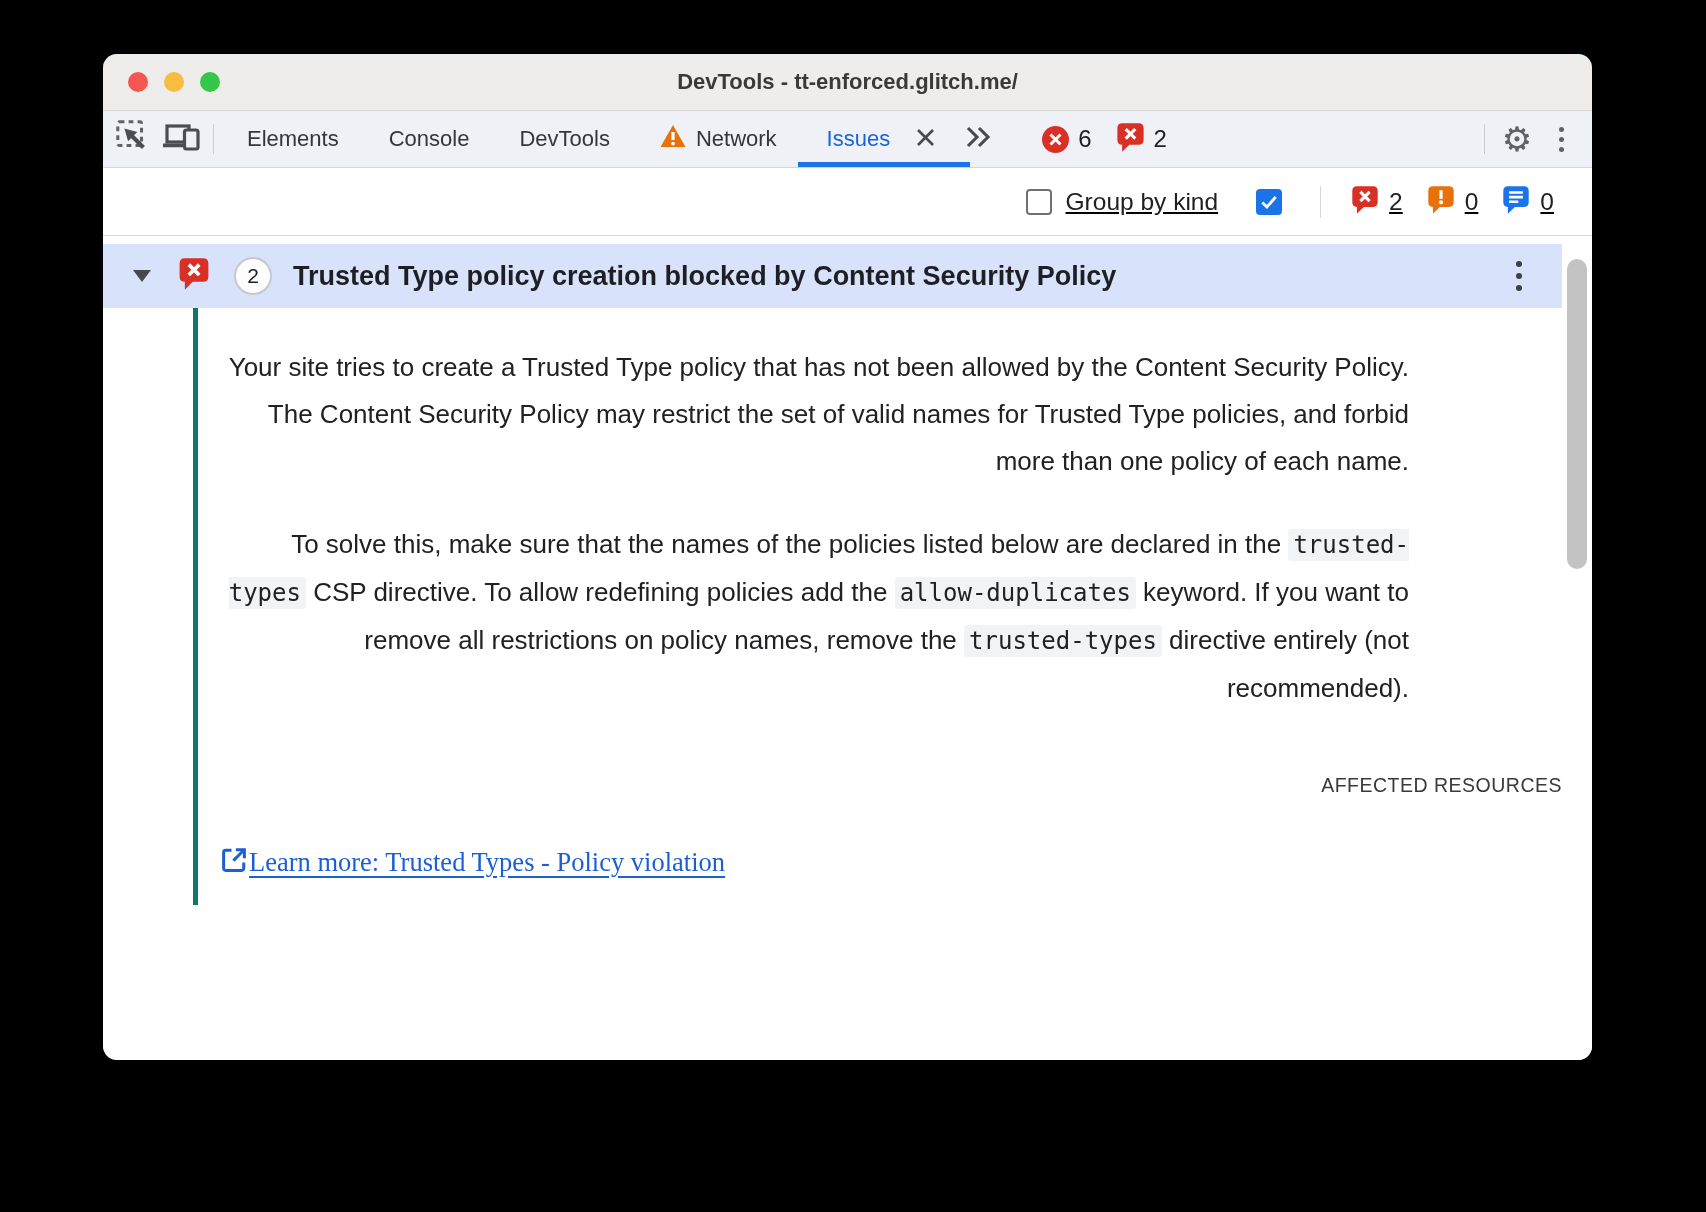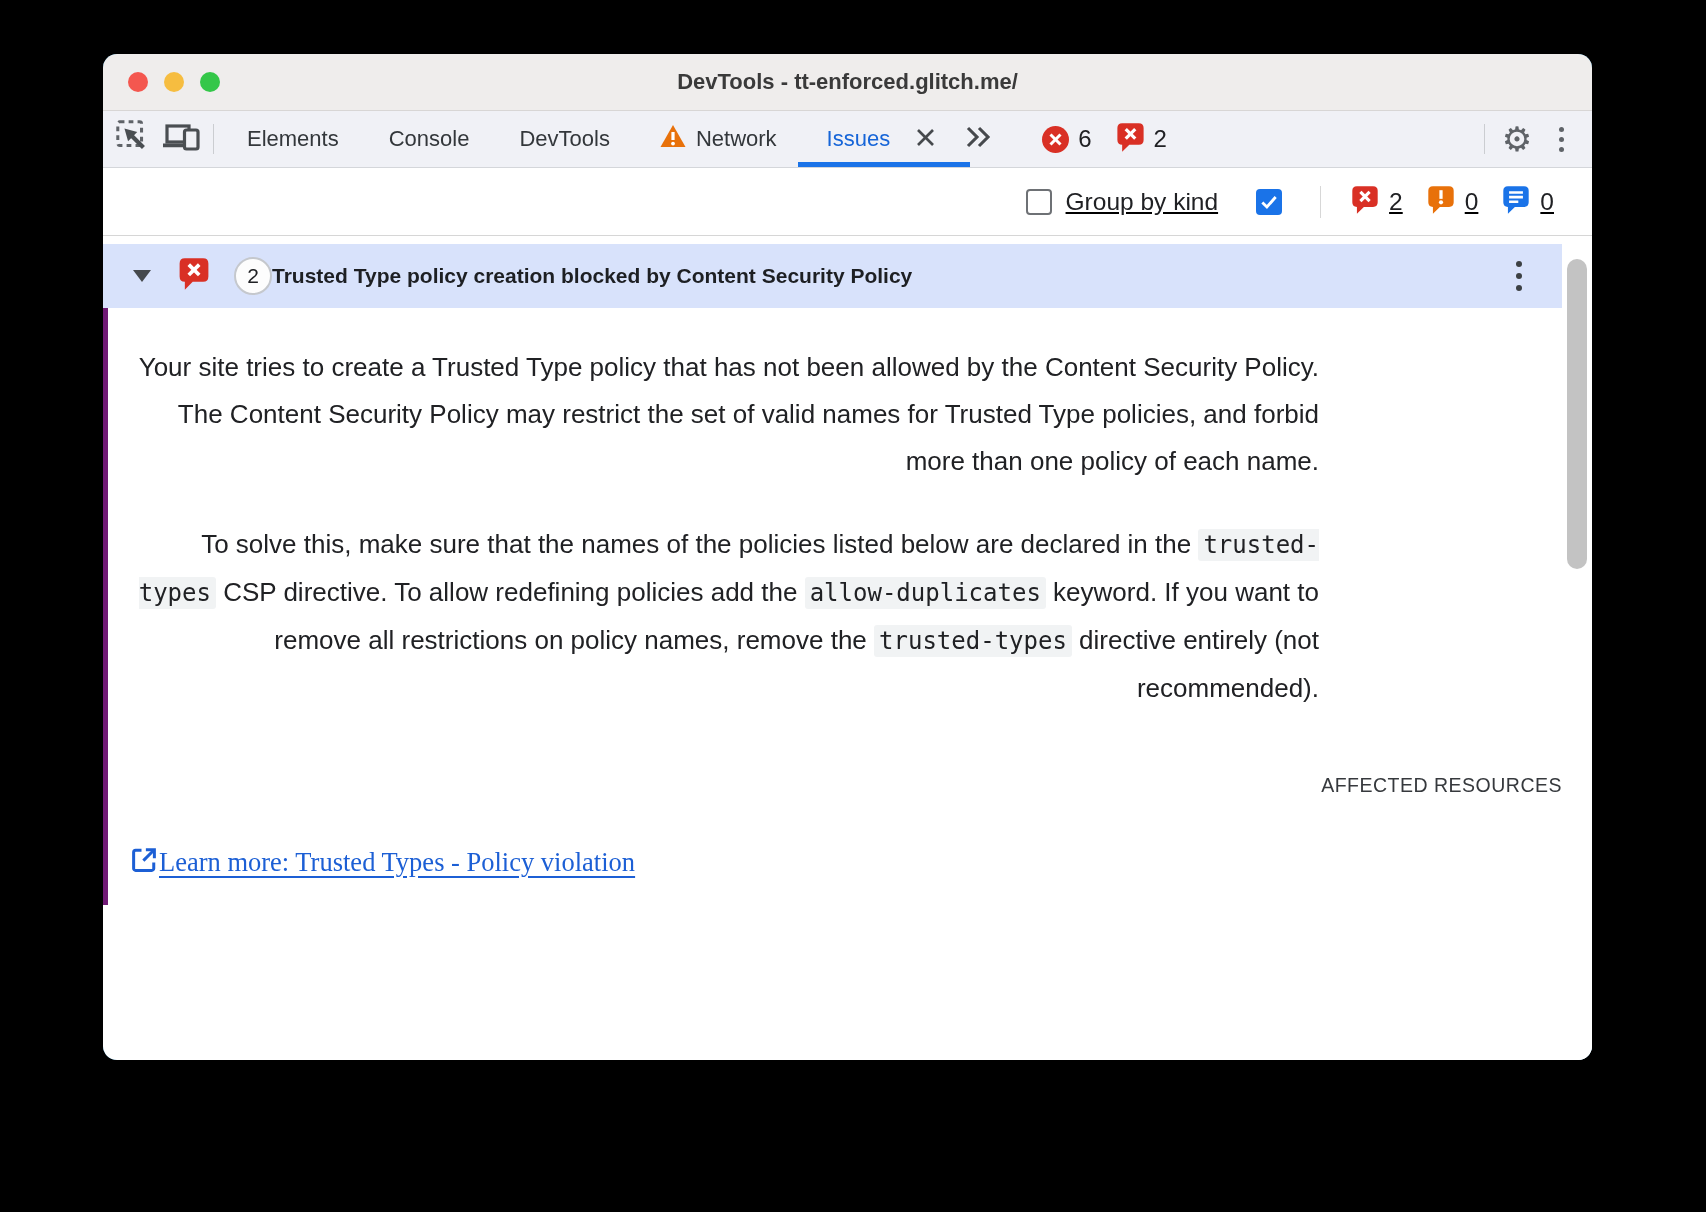--- a/index.html
+++ b/index.html
@@ -65,25 +65,25 @@
   .issue-wrap{margin-right:30px;}
 
   .issue-header{height:64px;margin-top:8px;background:#d8e2fb;display:flex;align-items:center;
     padding:0 34px 0 30px;}
   .expander-down{width:0;height:0;border-left:9px solid transparent;border-right:9px solid transparent;
     border-top:12px solid #45494d;flex:0 0 auto;}
   .issue-ico{margin-left:25px;flex:0 0 auto;}
   .num-badge{margin-left:22px;width:38px;height:38px;border-radius:50%;background:#fdfdfd;
     border:2px solid #c5c8cd;display:flex;align-items:center;justify-content:center;
     font-size:21px;color:#202124;flex:0 0 auto;}
-  .issue-title{font-size:21px;font-weight:700;color:#1d1f23;white-space:nowrap;}
+  .issue-title{margin-left:21px;font-size:27px;font-weight:700;color:#1d1f23;white-space:nowrap;}
   .hdr-kebab{margin-left:auto;display:flex;flex-direction:column;gap:6px;padding:6px;}
   .hdr-kebab i{width:6px;height:6px;border-radius:50%;background:#3c4043;display:block;}
 
-  .issue-body{border-left:5px solid #701a75;padding:12px 0 26px 21px;}
+  .issue-body{margin-left:90px;border-left:5px solid #0f766e;padding:12px 0 26px 21px;}
   .issue-body p{max-width:1190px;margin:24px 0 0 0;font-size:26px;line-height:47px;color:#202124;}
   .issue-body p.second{margin-top:36px;}
   code{font-family:"DejaVu Sans Mono",monospace;font-size:24px;background:#f1f3f4;
     padding:2px 5px;border-radius:3px;color:#202124;}
   .affected{margin-top:62px;font-size:19.5px;font-weight:400;letter-spacing:0.5px;color:#36393d;}
   .directives{margin-top:30px;display:flex;align-items:center;font-size:26px;color:#202124;}
   .expander-right{width:0;height:0;border-top:8px solid transparent;border-bottom:8px solid transparent;
     border-left:11px solid #2f3235;margin-right:12px;flex:0 0 auto;}
   .learn-more{margin-top:48px;display:flex;align-items:center;font-family:Liberation Serif, serif;}
   .learn-link{font-size:26.5px;color:#1c5fd5;text-decoration:underline;text-underline-offset:5px;}

